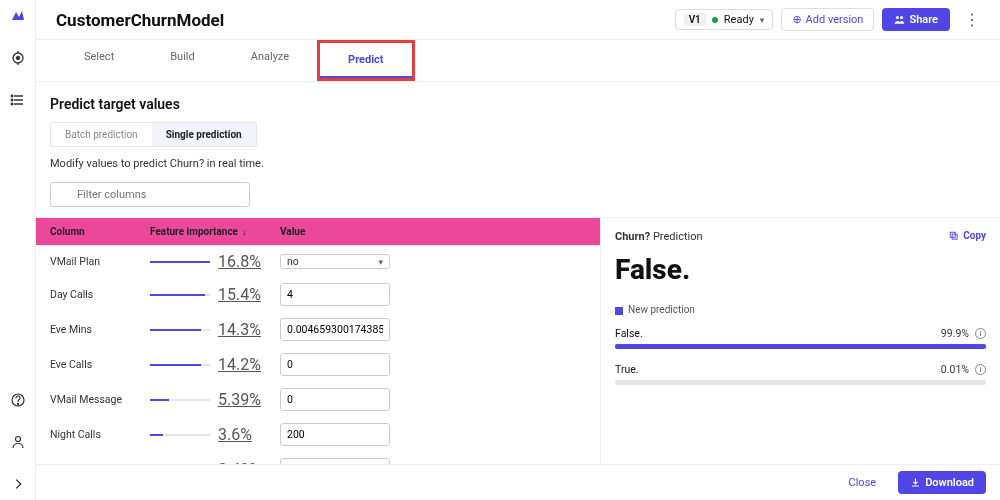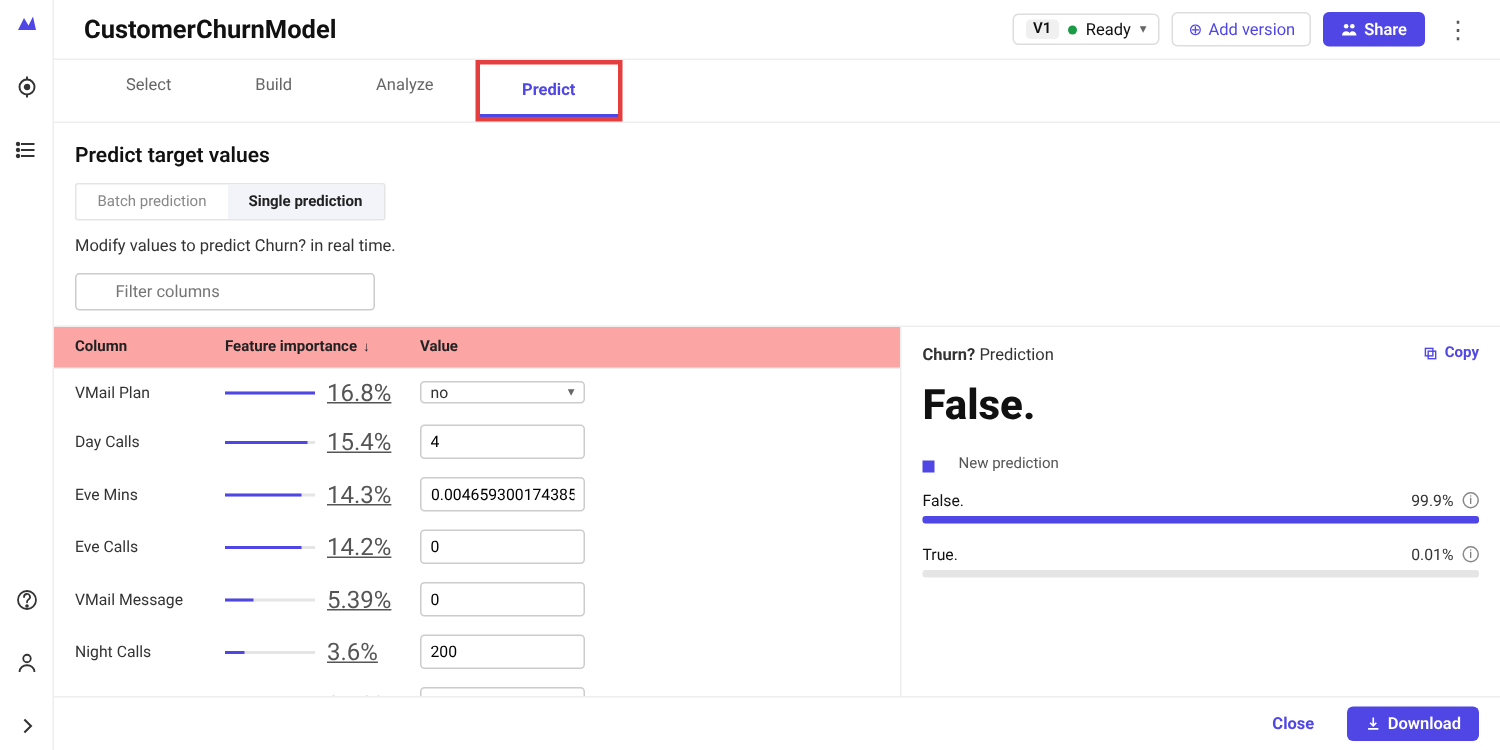--- a/index.html
+++ b/index.html
@@ -11,58 +11,58 @@
   .main { flex:1; display:flex; flex-direction:column; height:100%; }
   .header { display:flex; align-items:center; padding: 8px 14px; border-bottom:1px solid #eee; }
   .title { font-size: 17px; font-weight: 700; margin-left: 6px; }
   .header-right { margin-left:auto; display:flex; align-items:center; gap:8px; }
   .badge-group { display:flex; align-items:center; border:1px solid #ddd; border-radius:4px; padding:3px 8px; gap:6px; font-size:11px; }
   .v1 { background:#f0f0f0; border-radius:3px; padding:1px 5px; font-size:10px; font-weight:600; }
   .ready-dot { width:6px; height:6px; border-radius:50%; background:#1a9c46; display:inline-block; }
   .chev-down { font-size:9px; color:#666; }
   .btn-outline { border:1px solid #ddd; color:#4f46e5; background:#fff; border-radius:4px; padding:4px 10px; font-size:11px; display:flex; align-items:center; gap:4px; cursor:pointer; }
   .btn-primary { border:none; color:#fff; background:#4f46e5; border-radius:4px; padding:5px 12px; font-size:11px; display:flex; align-items:center; gap:4px; cursor:pointer; font-weight:600; }
-  .btn-primary.close-text { background:transparent; color:#4f46e5; font-weight:700; }
+  .btn-primary.close-text { background:transparent; color:#4f46e5; font-weight:400; }
   .kebab { padding:0 6px; color:#555; font-size:16px; cursor:pointer; }
   .tabs { display:flex; border-bottom:1px solid #eee; padding-left:20px; gap: 0; }
   .tab { font-size:11px; color:#666; padding:10px 28px 10px 28px; cursor:pointer; }
   .tab.active { color:#4f46e5; font-weight:700; border-bottom:2px solid #4f46e5; position:relative; }
   .tab-highlight { border:3px solid #e53e3e; display:inline-block; }
   .content { flex:1; display:flex; flex-direction:column; overflow:hidden; }
   .section-title { font-size:14px; font-weight:600; padding:14px 14px 10px 14px; }
   .pred-tabs { display:flex; margin-left:14px; border:1px solid #e5e5e5; width:fit-content; border-radius:2px; }
   .pred-tab { font-size:10px; padding:6px 14px; color:#888; cursor:pointer; }
   .pred-tab.active { background:#f3f3fa; color:#222; font-weight:700; }
   .hint { font-size:11px; color:#333; padding:10px 14px; }
   .filter-wrap { margin:2px 14px 10px 14px; }
   .filter-input { width:200px; border:1px solid #ccc; border-radius:3px; padding:5px 8px 5px 26px; font-size:11px; color:#333; position:relative; }
   .filter-box { position:relative; width:200px; }
   .filter-box .mag { position:absolute; left:7px; top:5px; color:#888; }
   .split { flex:1; display:flex; overflow:hidden; border-top:1px solid #eee;}
   .left-pane { flex:1; overflow:auto; }
   .right-pane { width:400px; border-left:1px solid #eee; overflow:auto; padding:12px 14px; position:relative;}
-  .thead { display:flex; font-size:10px; font-weight:700; color:#222; padding:8px 14px; border-bottom:1px solid #eee; background:#fca5a5;}
+  .thead { display:flex; font-size:10px; font-weight:700; color:#222; padding:8px 14px; border-bottom:1px solid #eee; background:#ec4899;}
   .col-name { width:100px; }
   .col-imp { width:130px; display:flex; align-items:center; gap:4px; }
   .col-val { flex:1; }
   .trow { display:flex; align-items:center; font-size:10.5px; color:#333; padding:6px 14px; }
   .cell-name { width:100px; }
   .cell-imp { width:130px; display:flex; align-items:center; gap:8px; }
   .bar-track { width:60px; height:2px; background:#e5e5e5; position:relative; }
   .bar-fill { height:2px; background:#4f46e5; position:absolute; left:0; top:0; }
   .imp-val { font-size:16px; color:#555;text-decoration:underline; }
   .cell-val { flex:1; }
   .val-input { width:110px; border:1px solid #ccc; border-radius:3px; padding:4px 6px; font-size:10.5px; }
   .val-select { width:110px; border:1px solid #ccc; border-radius:3px; padding:0 6px; font-size:10.5px; display:flex; justify-content:space-between; align-items:center; }
   .right-title { font-size:11px; color:#333; }
   .right-title b { font-weight:700; }
   .copy { position:absolute; right:14px; top:12px; font-size:10px; color:#4f46e5; display:flex; align-items:center; gap:4px; cursor:pointer;font-weight:bold;}
   .pred-result { font-size:28px; font-weight:800; margin:10px 0 18px 0; }
   .legend { font-size:10px; color:#555; margin-bottom:12px;}
-  .legend .row { display:flex; align-items:flex-end; gap:16px; margin-bottom:2px;}
+  .legend .row { display:flex; align-items:flex-end; gap:5px; margin-bottom:2px;}
   .sq { width:8px; height:8px; display:inline-block; }
   .sq.blue { background:#4f46e5; }
   .sq.grey { background:#aaa; }
   .prob-row { display:flex; align-items:center; font-size:10.5px; margin-top:6px;}
   .prob-label { flex:1; }
   .prob-val { color:#333; margin-right:6px;}
   .prob-bar-wrap { width:100%; height:5px; background:#e5e5e5; margin-top:4px; position:relative; border-radius:2px;}
   .prob-bar { height:5px; background:#4f46e5; border-radius:2px; }
   .info-icn { width:11px; height:11px; border:1px solid #888; border-radius:50%; display:inline-flex; align-items:center; justify-content:center; font-size:8px; color:#666;}
   .footer { position:absolute; bottom:0; right:0; left:36px; border-top:1px solid #eee; background:#fff; padding:6px 14px; display:flex; justify-content:flex-end; gap:10px; align-items:center;}

